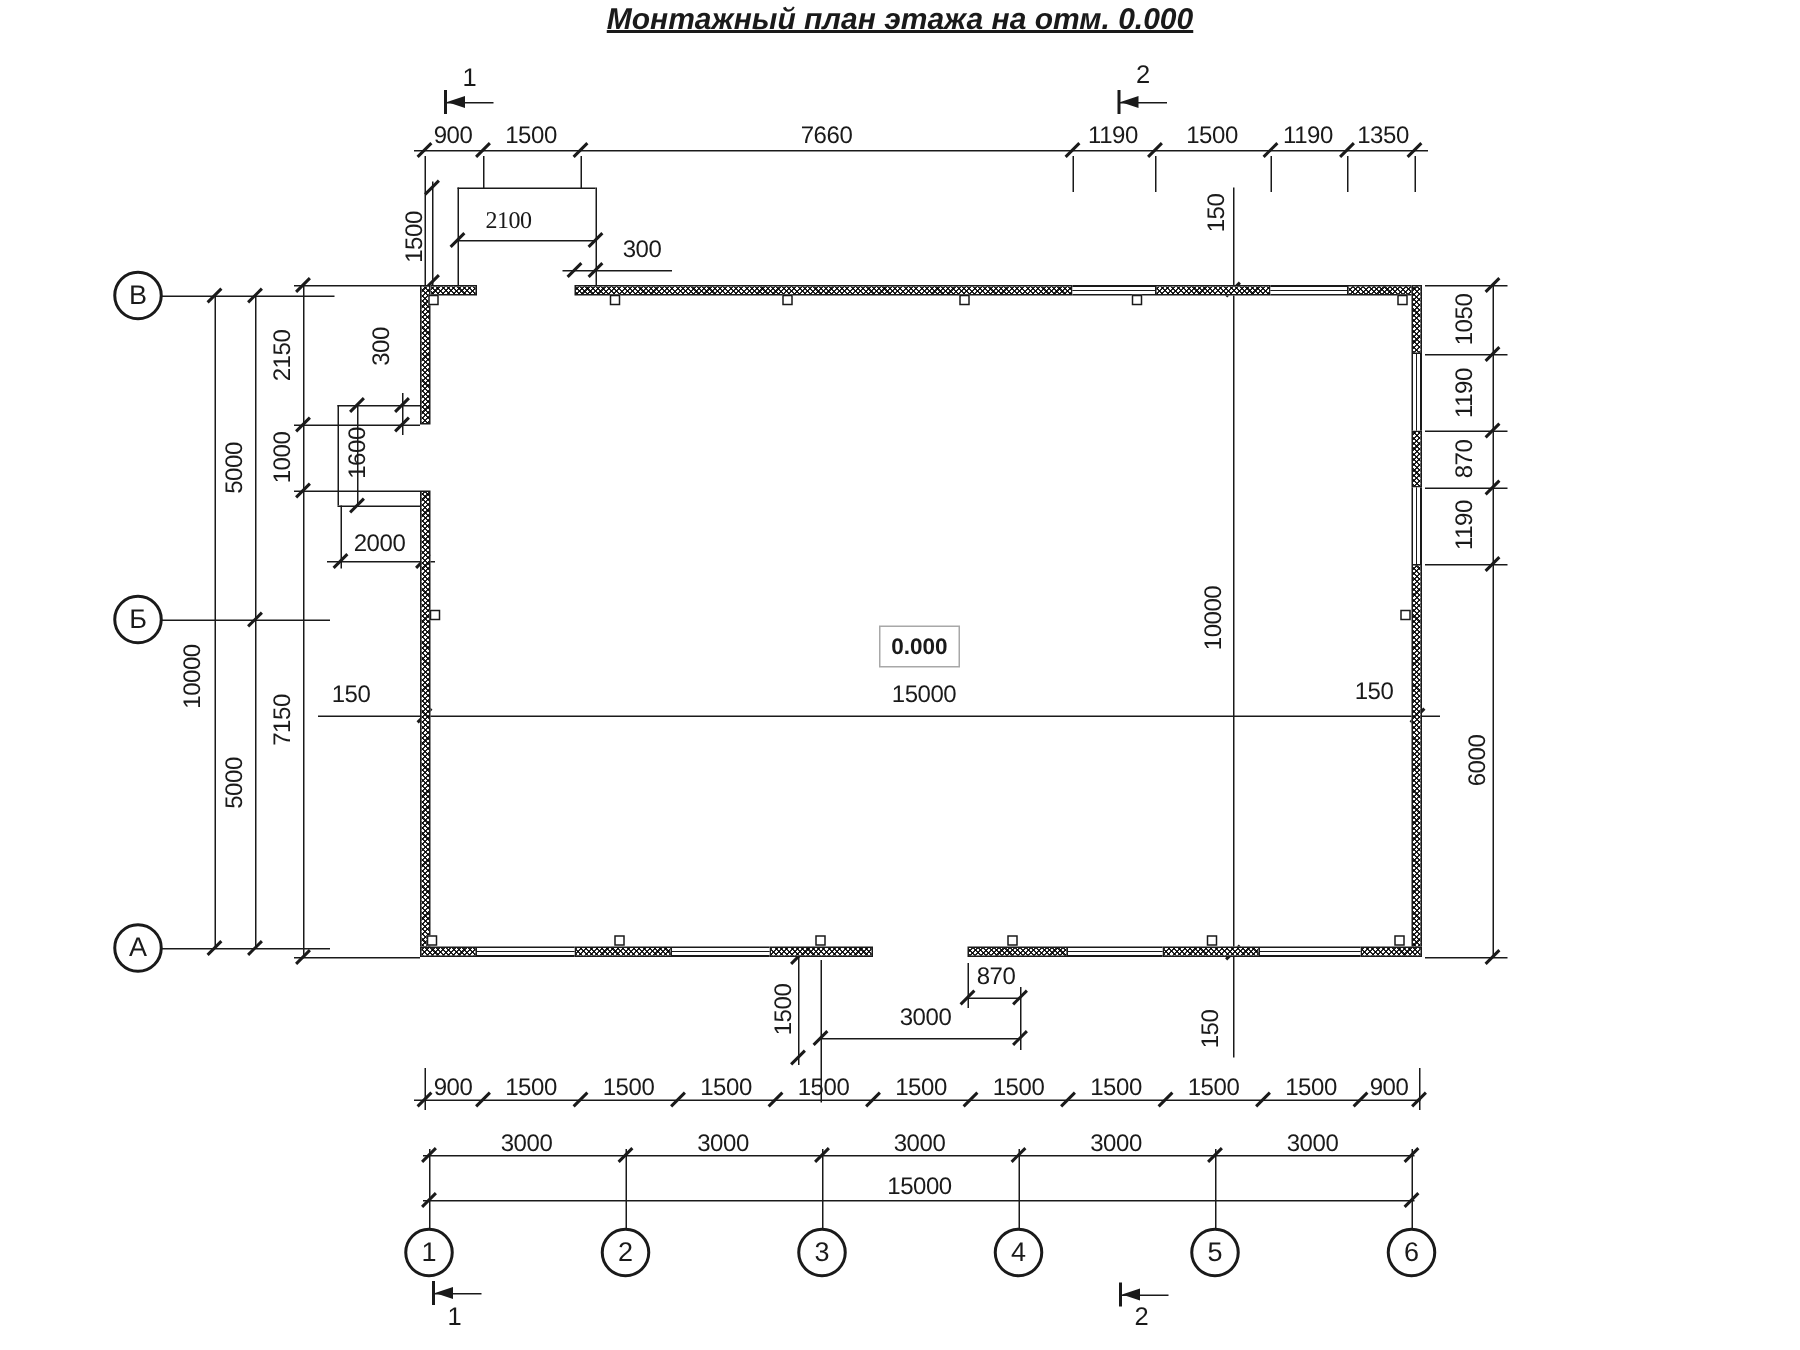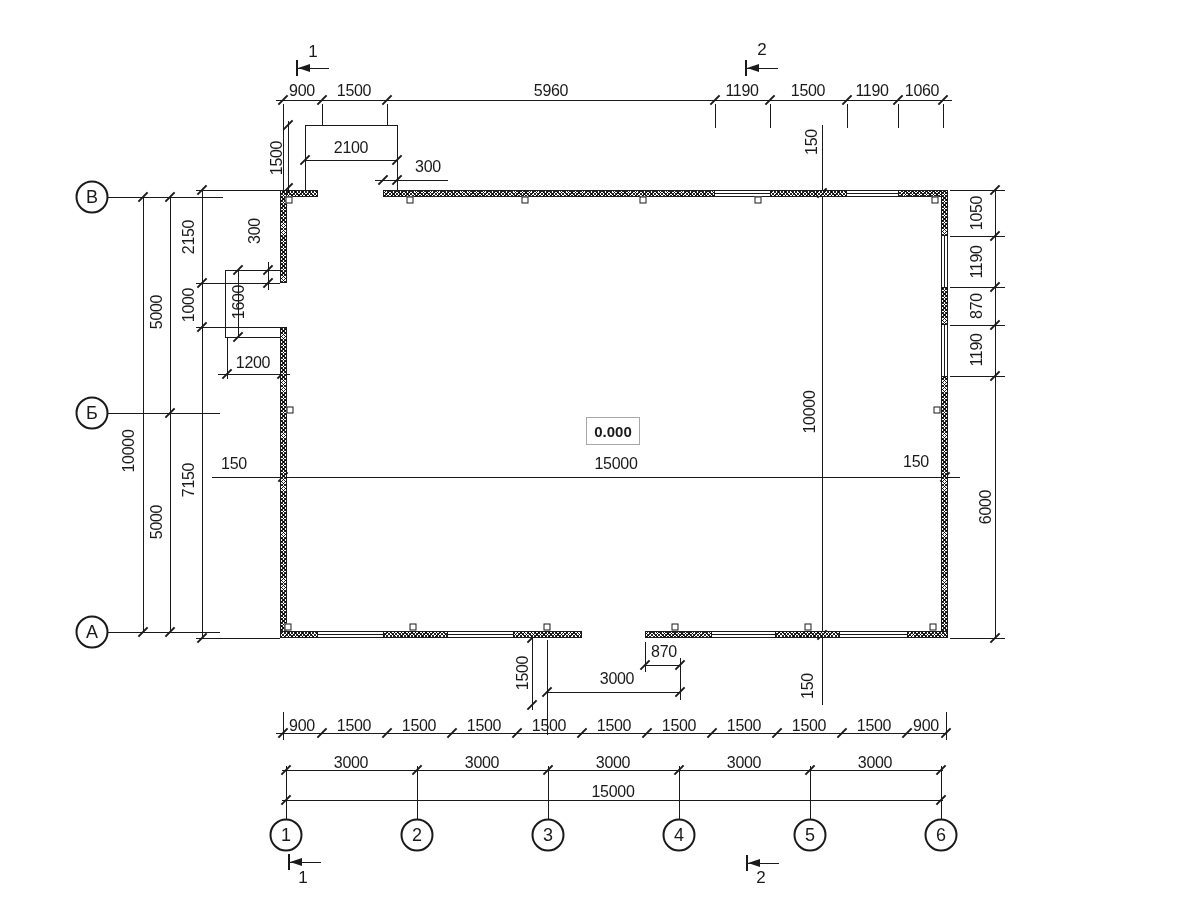--- a/index.html
+++ b/index.html
@@ -30,20 +30,21 @@
           border-bottom:4px solid transparent;border-right:12px solid #1a1a1a;transform:translate(0,-50%)}
   .sec{position:absolute;font-size:17px;transform:translate(-50%,-50%)}
   .elev{position:absolute;left:586px;top:417px;width:52px;height:26px;border:1px solid #a8a8a8;
         background:#fff;display:flex;align-items:center;justify-content:center;
         font-size:15px;font-weight:700}
 </style>
 </head>
 <body>
 
 <div id="stage">
+  <div class="title">Монтажный план этажа на отм. 0.000</div>
   <div class="elev">
     <span>0.000</span>
   </div>
 <div class="ln h" style="left: 276px; top: 100px; width: 676px;"></div>
     <div class="ln h" style="left: 276px; top: 733px; width: 671px;"></div>
     <div class="ln h" style="left: 282px; top: 770px; width: 661px;"></div>
     <div class="ln h" style="left: 282px; top: 800px; width: 661px;"></div>
     <div class="ln h" style="left: 212px; top: 477px; width: 748px;"></div>
     <div class="ln h" style="left: 108px; top: 197px; width: 115px;"></div>
     <div class="ln h" style="left: 108px; top: 413px; width: 112px;"></div>
@@ -220,25 +221,25 @@
     <div class="circle" style="left: 941px; top: 835px;">6</div>
     <div class="circle" style="left: 92px; top: 197px;">В</div>
     <div class="circle" style="left: 92px; top: 413px;">Б</div>
     <div class="circle" style="left: 92px; top: 632px;">А</div>
     <div class="sec" style="left: 313px; top: 52px;">1</div>
     <div class="sec" style="left: 762px; top: 50px;">2</div>
     <div class="sec" style="left: 303px; top: 878px;">1</div>
     <div class="sec" style="left: 761px; top: 878px;">2</div>
     <div class="dim" style="left: 302px; top: 91px;">900</div>
     <div class="dim" style="left: 354px; top: 91px;">1500</div>
-    <div class="dim" style="left: 551px; top: 91px;">5960</div>
+    <div class="dim" style="left: 551px; top: 91px;">7660</div>
     <div class="dim" style="left: 742px; top: 91px;">1190</div>
     <div class="dim" style="left: 808px; top: 91px;">1500</div>
     <div class="dim" style="left: 872px; top: 91px;">1190</div>
-    <div class="dim" style="left: 922px; top: 91px;">1060</div>
+    <div class="dim" style="left: 922px; top: 91px;">1350</div>
     <div class="dim" style="left: 302px; top: 726px;">900</div>
     <div class="dim" style="left: 354px; top: 726px;">1500</div>
     <div class="dim" style="left: 419px; top: 726px;">1500</div>
     <div class="dim" style="left: 484px; top: 726px;">1500</div>
     <div class="dim" style="left: 549px; top: 726px;">1500</div>
     <div class="dim" style="left: 614px; top: 726px;">1500</div>
     <div class="dim" style="left: 679px; top: 726px;">1500</div>
     <div class="dim" style="left: 744px; top: 726px;">1500</div>
     <div class="dim" style="left: 809px; top: 726px;">1500</div>
     <div class="dim" style="left: 874px; top: 726px;">1500</div>
@@ -260,21 +261,21 @@
     <div class="dim rot" style="left: 977px; top: 306px;">870</div>
     <div class="dim rot" style="left: 977px; top: 350px;">1190</div>
     <div class="dim rot" style="left: 986px; top: 507px;">6000</div>
     <div class="dim" style="left: 234px; top: 464px;">150</div>
     <div class="dim" style="left: 616px; top: 464px;">15000</div>
     <div class="dim" style="left: 916px; top: 462px;">150</div>
     <div class="dim rot" style="left: 812px; top: 142px;">150</div>
     <div class="dim rot" style="left: 810px; top: 412px;">10000</div>
     <div class="dim rot" style="left: 808px; top: 686px;">150</div>
     <div class="dim rot" style="left: 277px; top: 158px;">1500</div>
-    <div class="dim" style="left: 351px; top: 148px;">2100</div>
+    <div class="dim" style="left: 339px; top: 148px; font-family: Liberation Serif, serif;">2100</div>
     <div class="dim" style="left: 428px; top: 167px;">300</div>
     <div class="dim rot" style="left: 255px; top: 231px;">300</div>
     <div class="dim rot" style="left: 239px; top: 302px;">1600</div>
-    <div class="dim" style="left: 253px; top: 363px;">1200</div>
+    <div class="dim" style="left: 253px; top: 363px;">2000</div>
     <div class="dim rot" style="left: 523px; top: 673px;">1500</div>
     <div class="dim" style="left: 617px; top: 679px;">3000</div>
     <div class="dim" style="left: 664px; top: 652px;">870</div>
   </div>
 
 </body></html>

